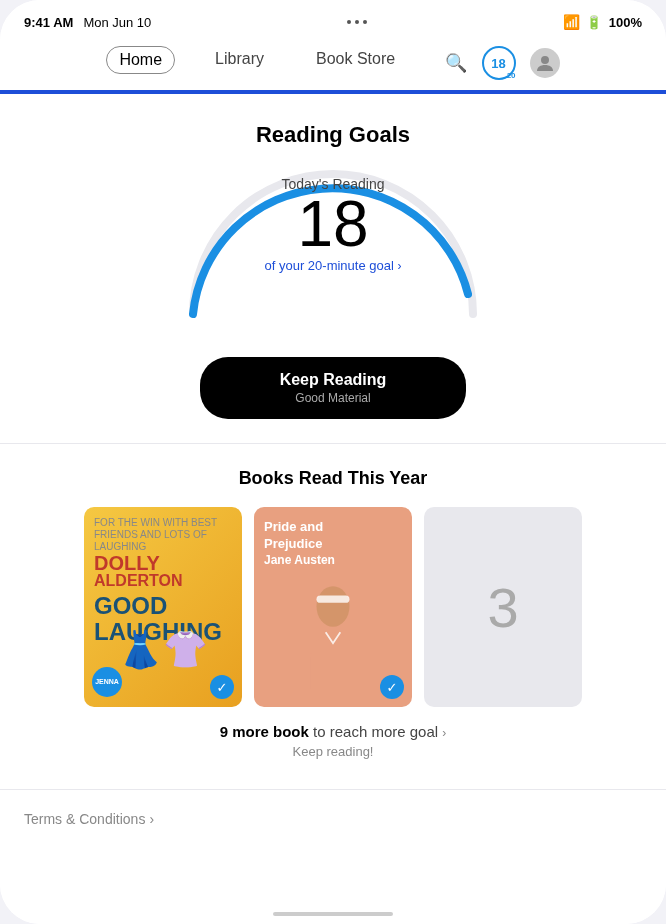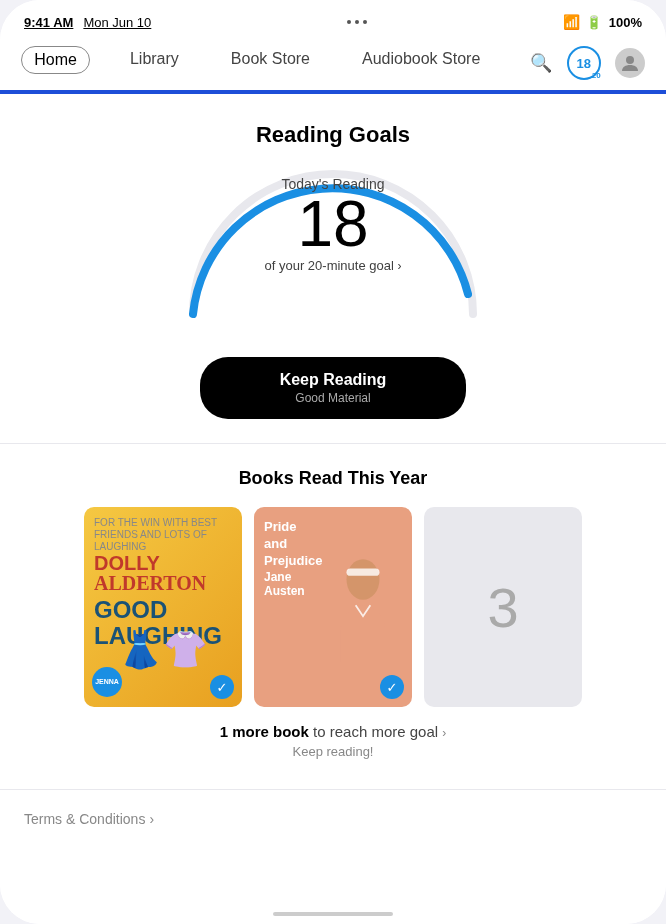--- a/index.html
+++ b/index.html
@@ -180,21 +180,21 @@
       font-weight: 200;
       color: #000;
       line-height: 1;
     }
     .gauge-goal {
       font-size: 13px;
       color: #444;
       margin-top: 2px;
     }
     .gauge-goal span {
-      color: #404040;
+      color: #1d4ed8;
     }
     .chevron-right { font-size: 12px; color: #888; }
 
     
     .keep-reading-btn {
       display: inline-flex;
       flex-direction: column;
       align-items: center;
       background: #000;
       color: #fff;
@@ -267,20 +267,21 @@
       padding: 10px;
       display: flex;
       flex-direction: column;
       position: relative;
     }
 
     
     .book-pride {
       background: #e8a080;
       display: flex;
+      flex-direction: column;
       padding: 12px 10px;
       position: relative;
     }
     .book-pp-title {
       font-size: 13px;
       font-weight: 700;
       color: #fff;
       line-height: 1.3;
     }
     .book-pp-author {
@@ -357,41 +358,40 @@
       width: 80px;
       height: 110px;
     }
   </style>
 </head>
 <body>
 
 <div class="device">
 
   <div class="status-bar">
-    <div style="display:flex; gap:4px;text-decoration:underline;">
+    <div style="display:flex; gap:4px;">
       <span class="status-time">9:41 AM</span>
       <span class="status-date">Mon Jun 10</span>
     </div>
     <div class="status-center">
       <div class="status-dot"></div>
       <div class="status-dot"></div>
       <div class="status-dot"></div>
     </div>
     <div class="status-right">
       <span style="font-size:14px;">📶</span>
       <span style="font-size:13px;">🔋</span>
       <span>100%</span>
     </div>
   </div>
 
   <div class="nav-bar">
     <span class="nav-item active">Home</span>
     <span class="nav-item">Library</span>
     <span class="nav-item">Book Store</span>
-    <span class="nav-item">Audiobook Store</span>
     <div class="nav-icons">
       <span class="nav-search">🔍</span>
       <div class="nav-badge">
         <span class="badge-num">18</span>
         <span class="badge-sub">20</span>
       </div>
       <div class="nav-profile">
         <svg width="20" height="20" viewBox="0 0 20 20" fill="none">
           <circle cx="10" cy="7" r="4" fill="#888"></circle>
           <path d="M2 18c0-4 3.6-6 8-6s8 2 8 6" fill="#888"></path>
@@ -434,21 +434,21 @@
 
     <div class="books-section">
       <div class="books-title">Books Read This Year</div>
 
       <div class="books-grid">
 
         <div class="book-card book-good-material">
           <div style="position:absolute; top:10px; left:10px; right:10px;">
             <div style="font-size:10px; color:#888; line-height:1.2;">FOR THE WIN WITH BEST FRIENDS AND LOTS OF LAUGHING</div>
             <div style="font-size:20px; font-weight:900; color:#c0392b; line-height:1;">DOLLY</div>
-            <div style="font-size:20px; font-weight:900; color:#c0392b; line-height:1;font-family:Liberation Serif, serif;">ALDERTON</div>
+            <div style="font-size:16px; font-weight:900; color:#c0392b; line-height:1;">ALDERTON</div>
             <div style="font-size:24px; font-weight:900; color:#1a5276; line-height:1.1; margin-top:4px;">GOOD</div>
             <div style="font-size:24px; font-weight:900; color:#1a5276; line-height:1.1;">LAUGHING</div>
           </div>
 
           <div style="position:absolute; bottom:36px; left:0; right:0; text-align:center; font-size:36px;">👗👚</div>
 
           <div style="position:absolute; bottom:10px; left:8px; width:30px; height:30px; background:#1a8fe3; border-radius:50%; display:flex; align-items:center; justify-content:center; color:#fff; font-size:7px; font-weight:700; text-align:center; line-height:1.1;">JENNA</div>
           <div class="book-checkmark">✓</div>
         </div>
 
@@ -472,21 +472,21 @@
           <div class="book-checkmark">✓</div>
         </div>
 
         <div class="book-card book-placeholder">
           <span>3</span>
         </div>
 
       </div>
 
       <div class="goal-text">
-        <strong>1 more book</strong><span> to reach more goal</span>
+        <strong>9 more book</strong><span> to reach more goal</span>
         <span class="chevron-right"> ›</span>
       </div>
       <div class="keep-reading-hint">Keep reading!</div>
     </div>
 
     <div class="bottom-section">
       <span class="terms-link">
         <span>Terms &amp; Conditions</span>
         <span>›</span>
       </span>

